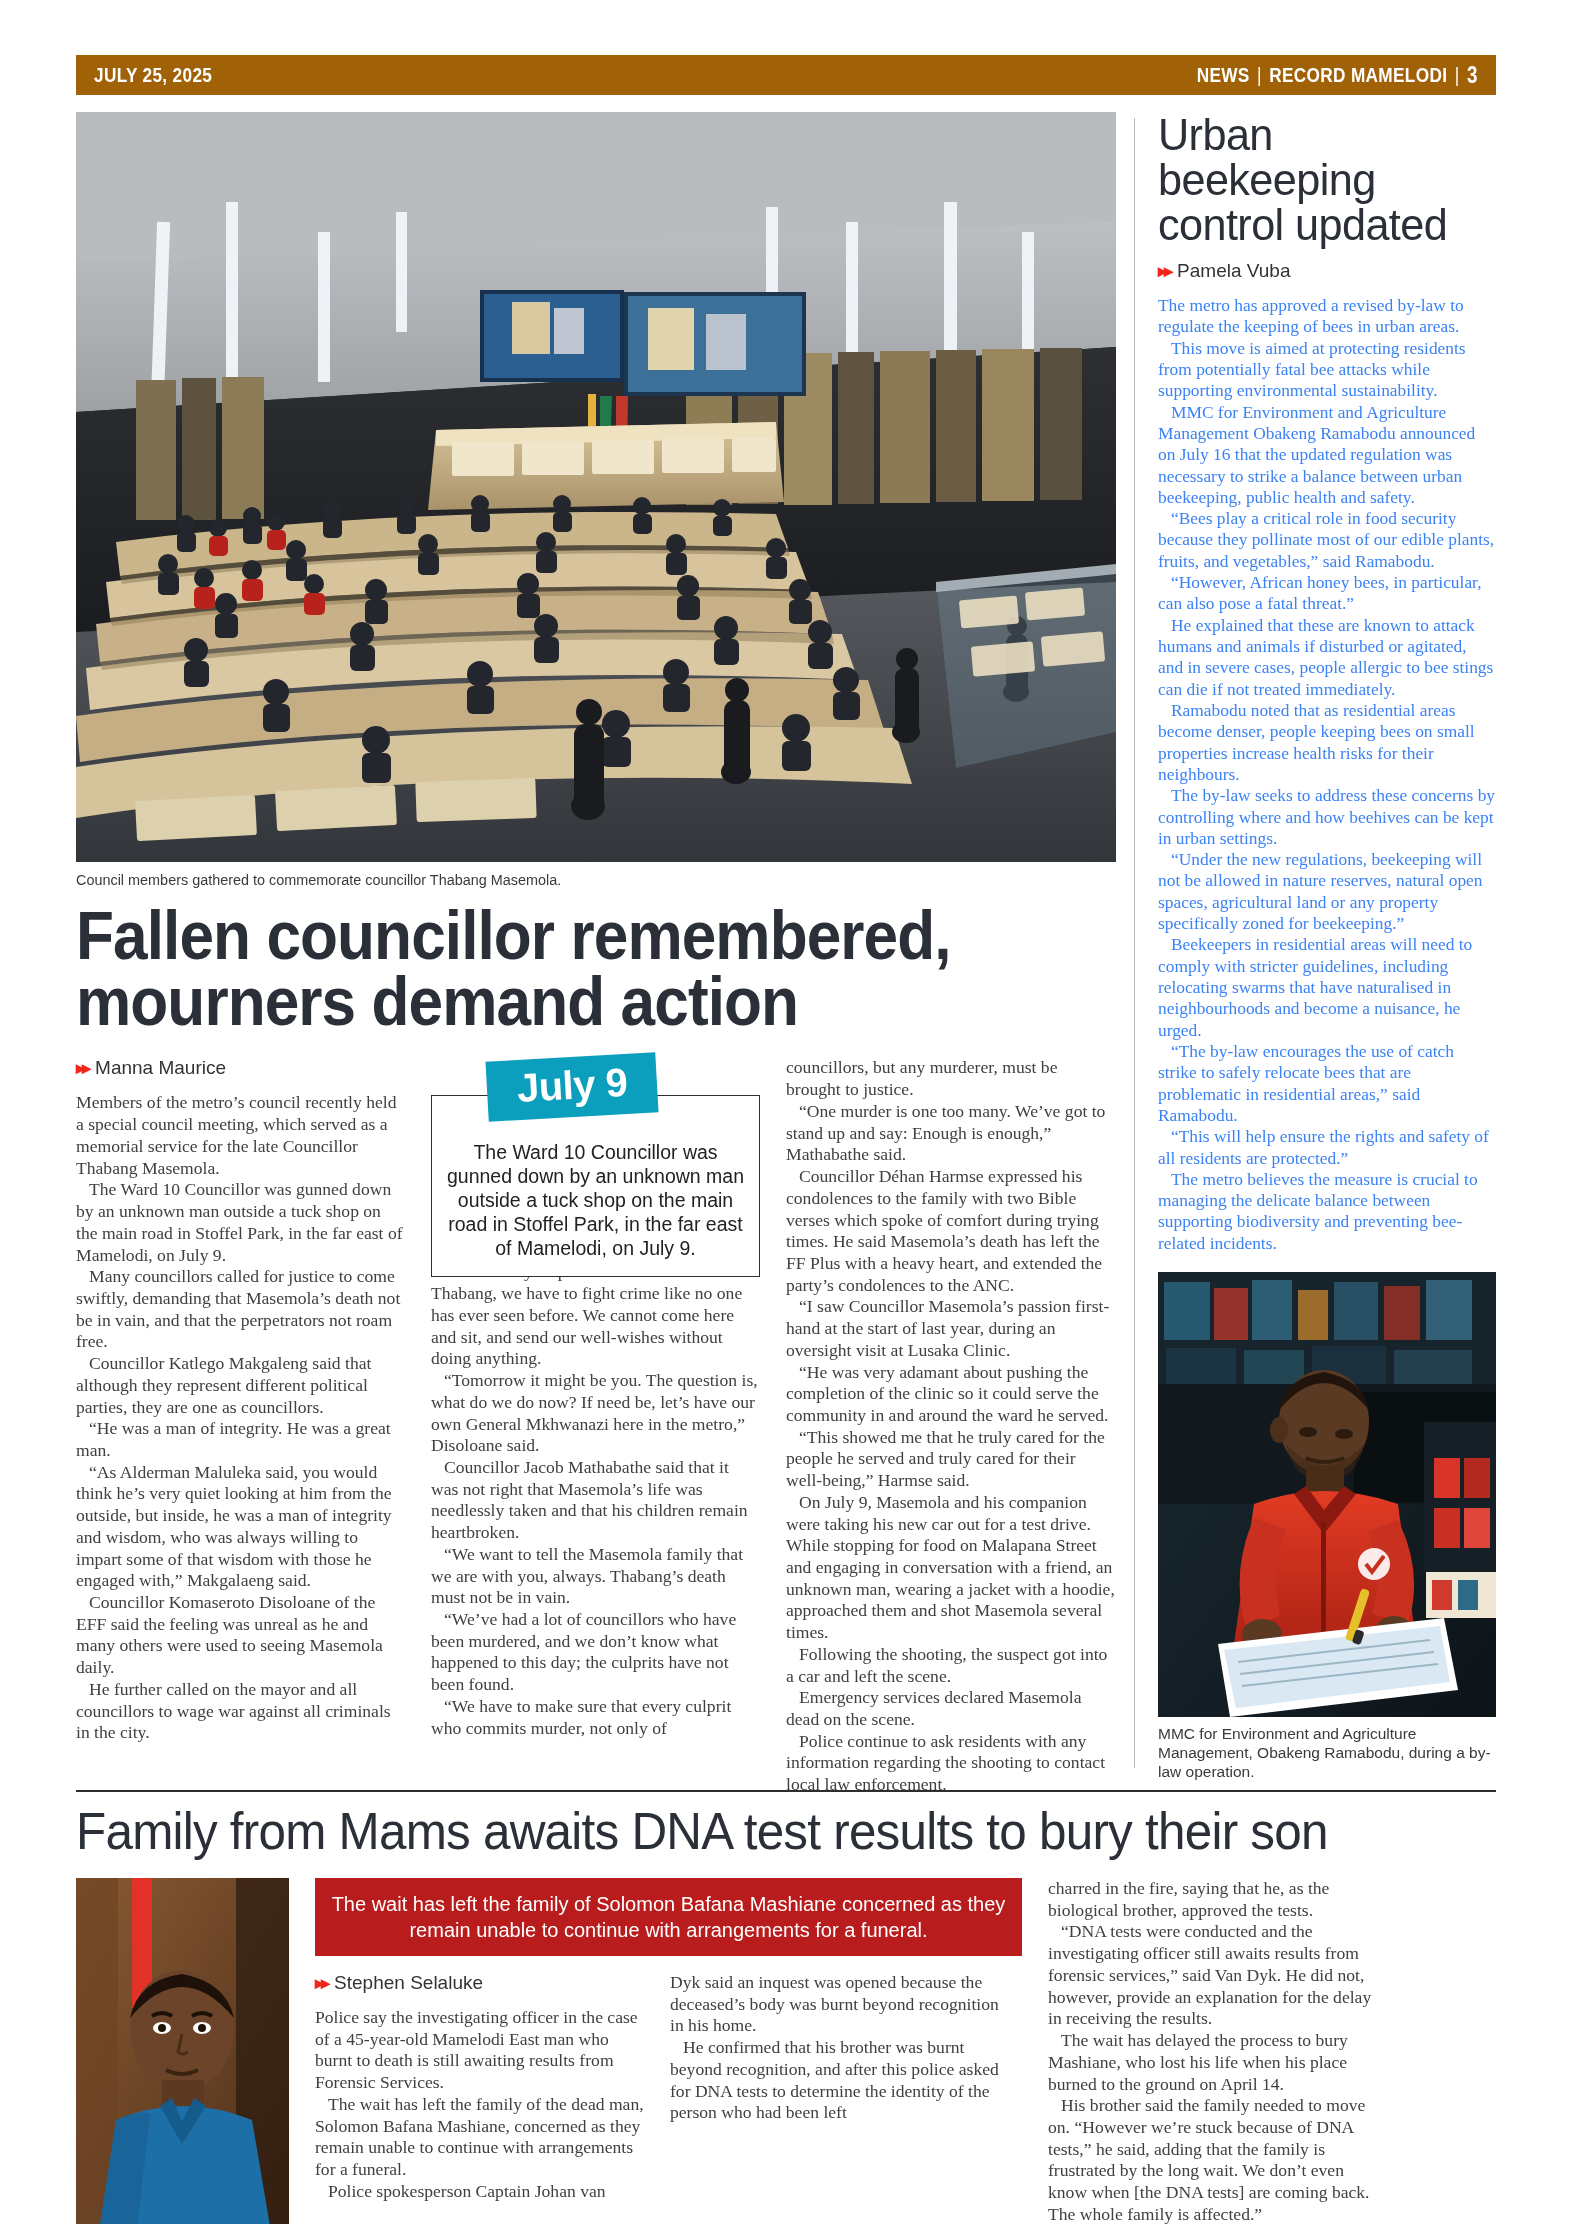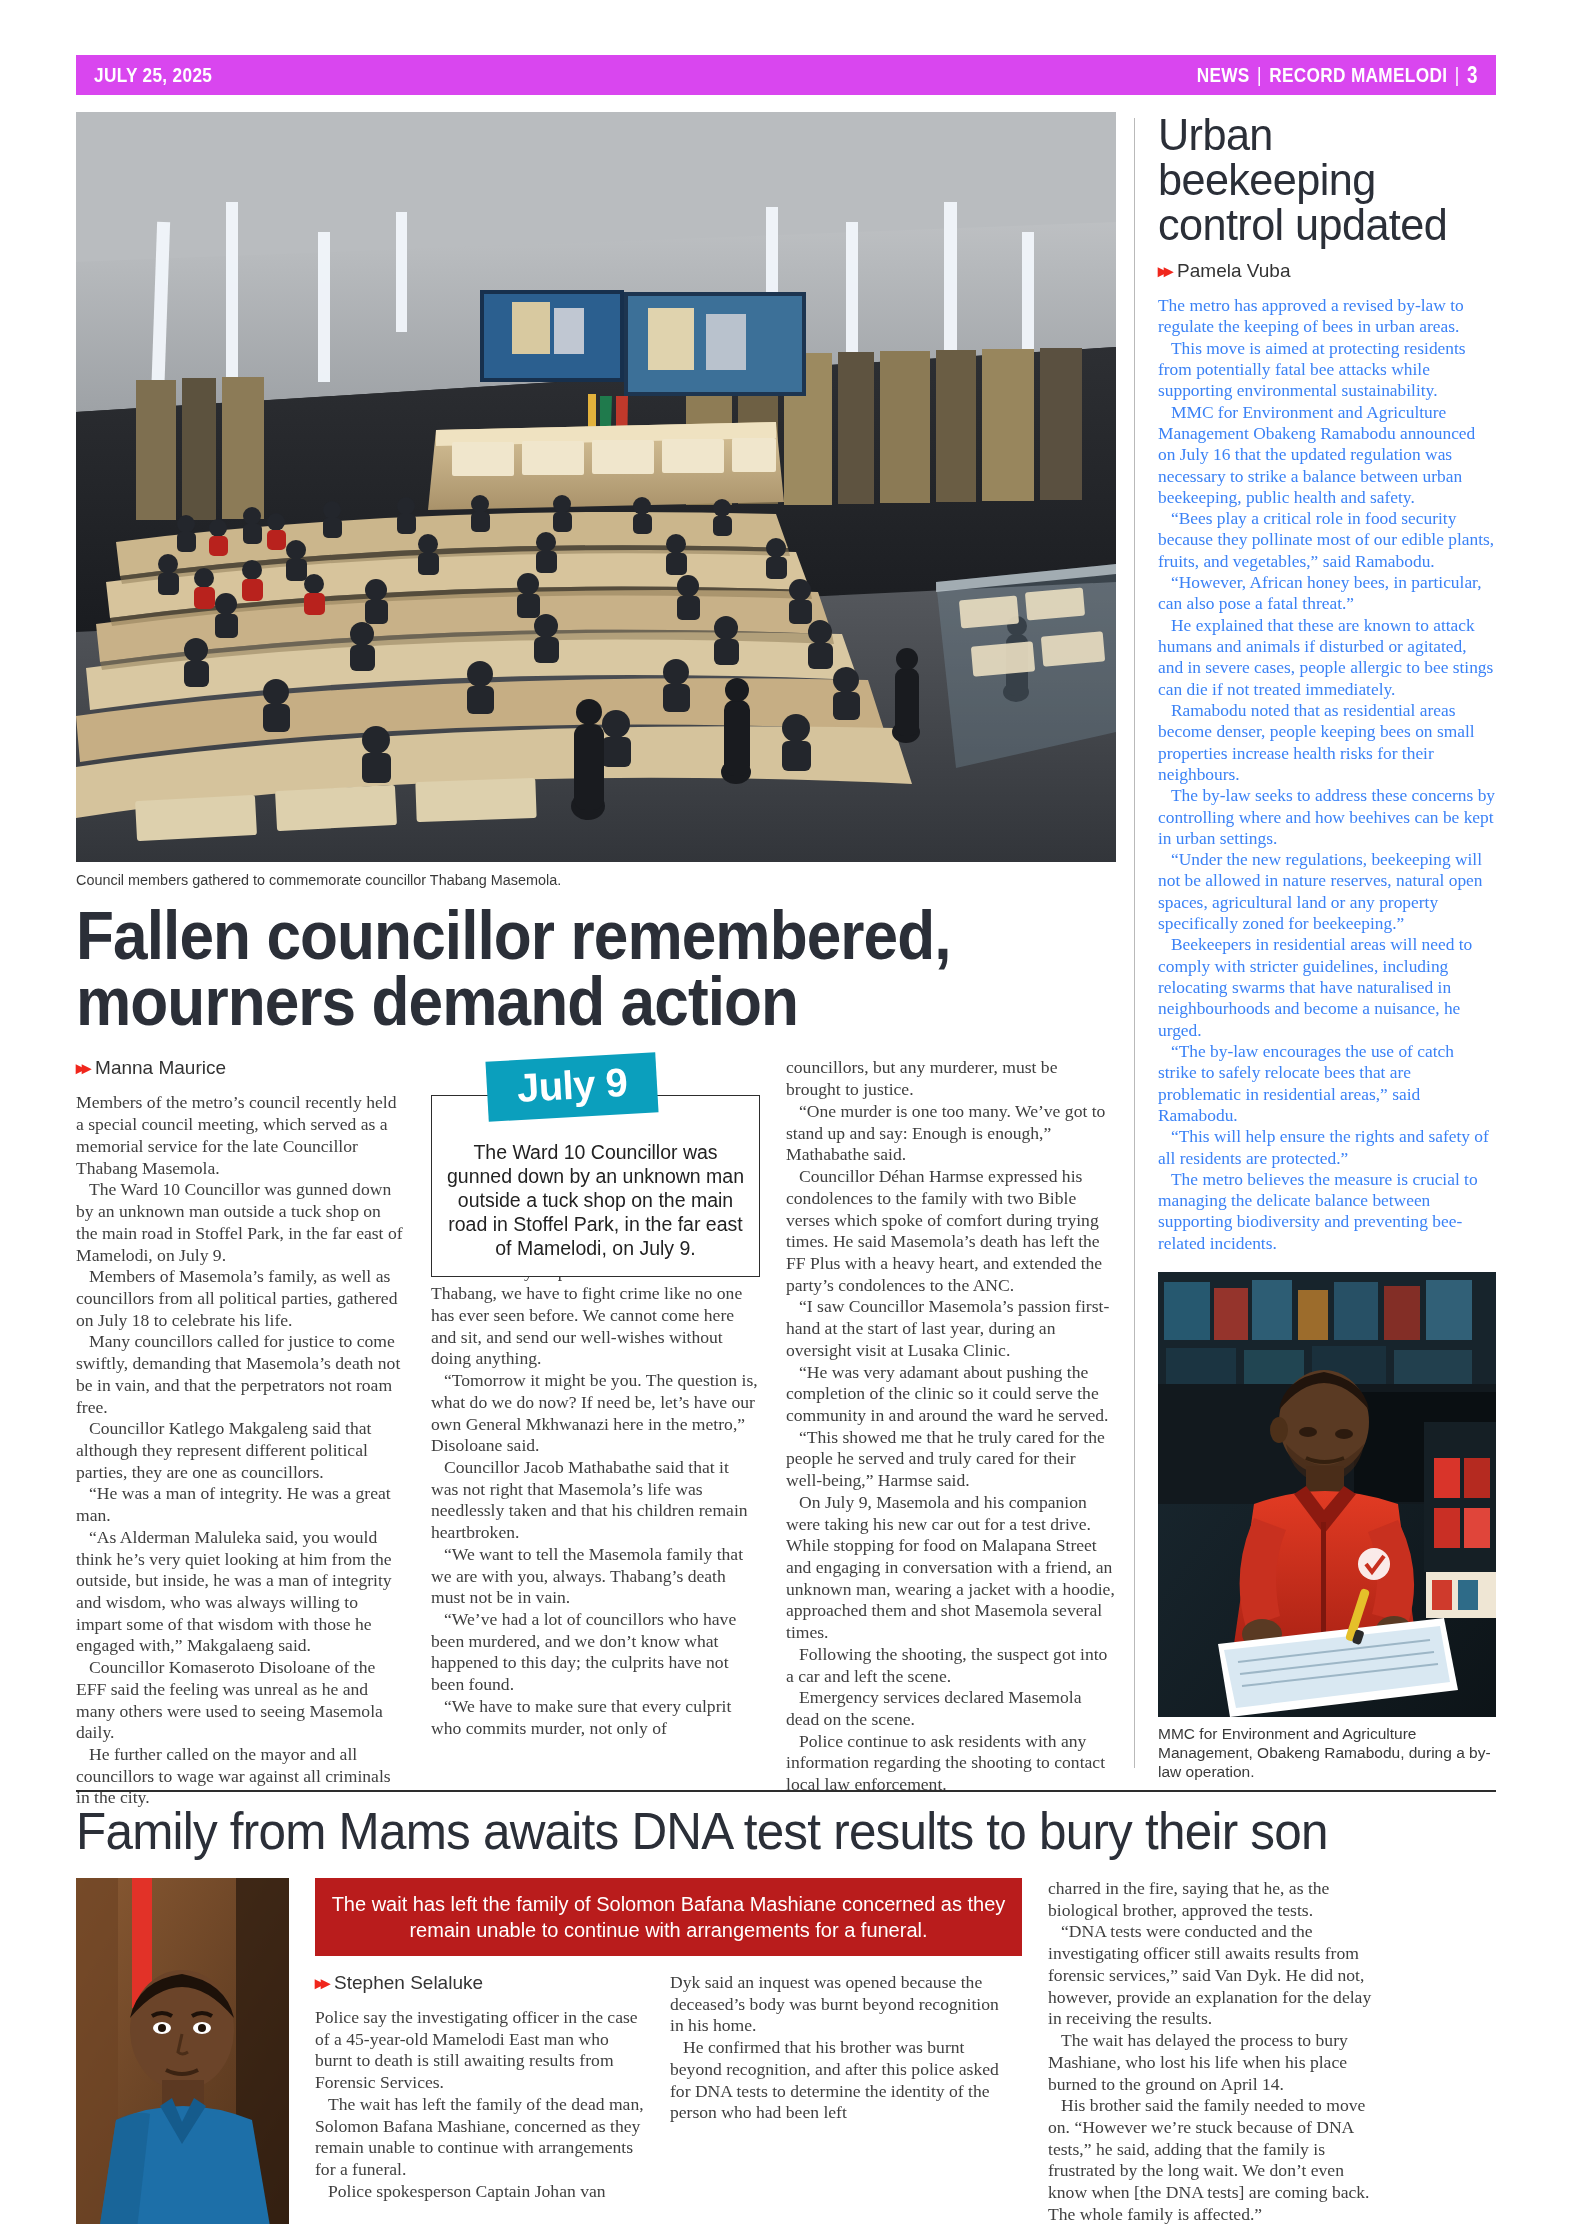--- a/index.html
+++ b/index.html
@@ -9,21 +9,21 @@
     font-family:"Liberation Serif", serif;
     color:#231f20;
     position:relative;
     overflow:hidden;
   }
   .page{position:absolute;left:0;top:0;width:1572px;height:2224px;}
 
   
   .masthead{
     position:absolute;left:76px;top:55px;width:1420px;height:40px;
-    background:#d946ef;
+    background:#a16207;
     display:flex;align-items:center;justify-content:space-between;
     padding:0 18px;box-sizing:border-box;
   }
   .masthead .mh-left,.masthead .mh-right{
     font-family:"Liberation Sans", sans-serif;
     font-weight:bold;color:#ffffff;font-size:21px;
     letter-spacing:.4px;
     transform:scaleX(.82);
     transform-origin:left center;
     white-space:nowrap;
@@ -378,21 +378,20 @@
     <div class="cols3">
 
       <div class="col">
         <div class="byline">
           <span class="chev">▸▸</span>
           <span>Manna Maurice</span>
         </div>
         <div class="bodytext">
           <p class="noind">Members of the metro’s council recently held a special council meeting, which served as a memorial service for the late Councillor Thabang Masemola.</p>
           <p>The Ward 10 Councillor was gunned down by an unknown man outside a tuck shop on the main road in Stoffel Park, in the far east of Mamelodi, on July 9.</p>
-          <p>Members of Masemola’s family, as well as councillors from all political parties, gathered on July 18 to celebrate his life.</p>
           <p>Many councillors called for justice to come swiftly, demanding that Masemola’s death not be in vain, and that the perpetrators not roam free.</p>
           <p>Councillor Katlego Makgaleng said that although they represent different political parties, they are one as councillors.</p>
           <p>“He was a man of integrity. He was a great man.</p>
           <p>“As Alderman Maluleka said, you would think he’s very quiet looking at him from the outside, but inside, he was a man of integrity and wisdom, who was always willing to impart some of that wisdom with those he engaged with,” Makgalaeng said.</p>
           <p>Councillor Komaseroto Disoloane of the EFF said the feeling was unreal as he and many others were used to seeing Masemola daily.</p>
           <p>He further called on the mayor and all councillors to wage war against all criminals in the city.</p>
         </div>
       </div>
 
       <div class="col">

